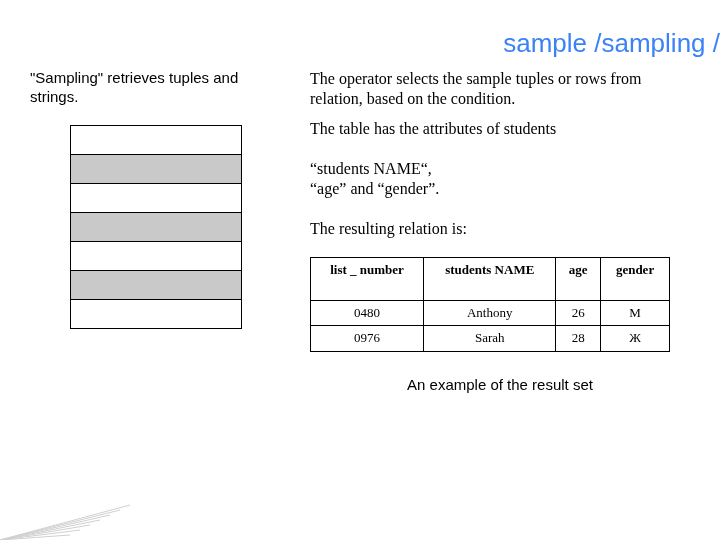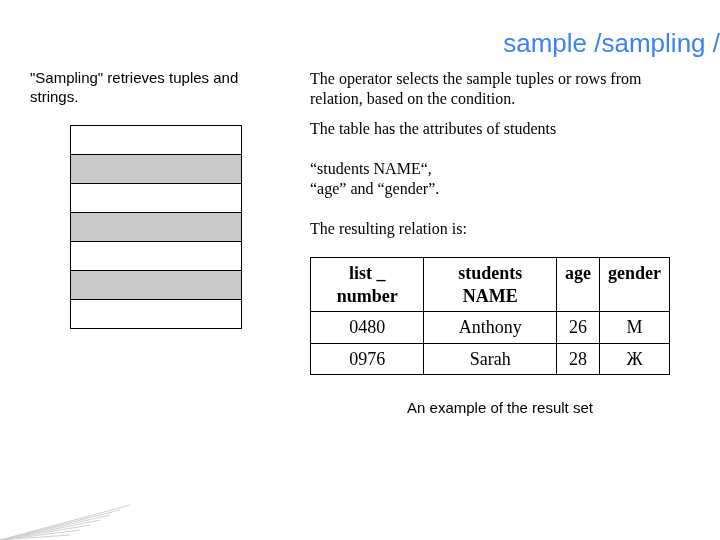--- a/index.html
+++ b/index.html
@@ -53,21 +53,21 @@
   .stripes div {
     height: 28px;
     border-bottom: 1px solid #000;
   }
   .stripes .g { background: #c9c9c9; }
   .result-table {
     margin-top: 18px;
     border-collapse: collapse;
     width: 360px;
     font-family: "Times New Roman", serif;
-    font-size: 18px;
+    font-size: 13px;
   }
   .result-table th, .result-table td {
     border: 1px solid #000;
     padding: 4px 8px;
     text-align: center;
     vertical-align: top;
   }
   .result-table th {
     font-weight: bold;
     height: 34px;

